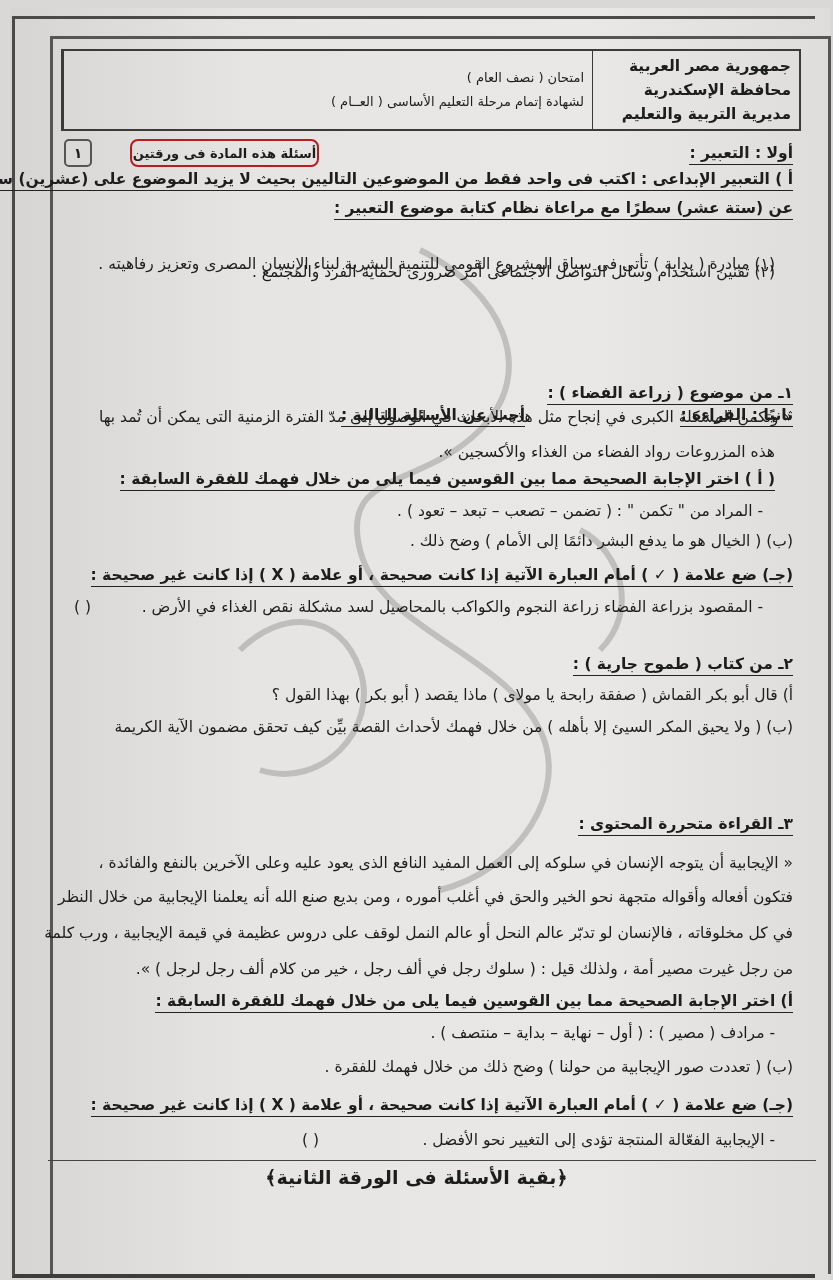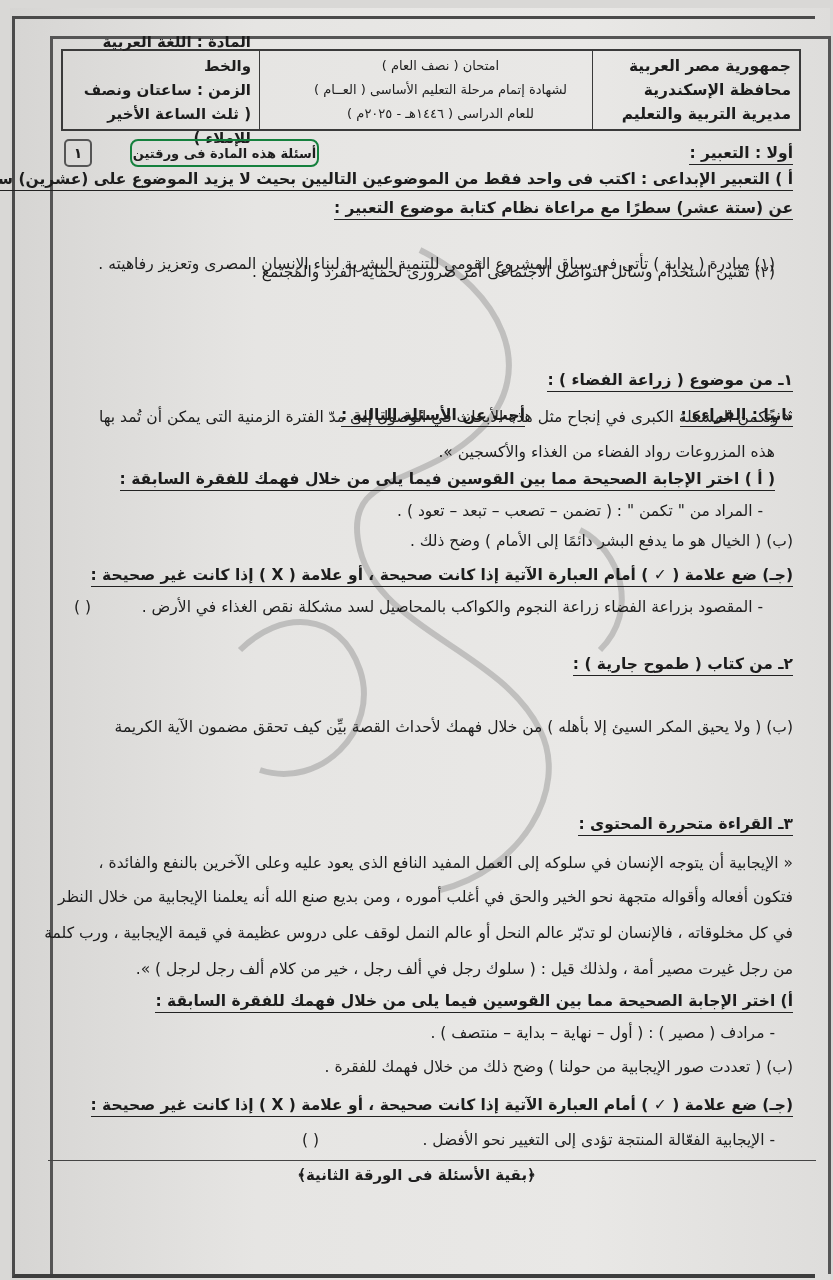--- a/index.html
+++ b/index.html
@@ -22,28 +22,28 @@
       position: absolute; left: 40px; top: 28px; width: 775px; height: 1235px;
       border: 3px solid #555; border-bottom: none;
     }
     .header-box {
       position: absolute; left: 61px; top: 49px; width: 736px; height: 78px;
       border: 2px solid #3a3a3a;
       display: flex; direction: rtl;
     }
     .hcell { display: flex; flex-direction: column; justify-content: center; padding: 0 8px; }
     .hcell.right { width: 190px; border-left: 1px solid #3a3a3a; font-weight: bold; font-size: 15.5px; line-height: 24px; }
-    .hcell.mid { flex: 1; border-left: 1px solid #3a3a3a; align-items: center; font-size: 13px; line-height: 24px; padding-left: 37px; }
+    .hcell.mid { flex: 1; border-left: 1px solid #3a3a3a; font-size: 13px; line-height: 24px; padding-left: 37px; }
     .hcell.left { width: 180px; font-weight: bold; font-size: 15px; line-height: 24px; text-align: right; }
     .content { position: absolute; right: 40px; left: 62px; direction: rtl; text-align: right; }
     .row { position: absolute; right: 0; left: 0; font-size: 15.5px; white-space: nowrap; }
     .b { font-weight: bold; }
     .pill {
       position: absolute; left: 130px; top: 139px; width: 185px; height: 24px;
-      border: 2px solid #15803d; border-radius: 8px; font-size: 13px; font-weight: bold;
+      border: 2px solid #b91c1c; border-radius: 8px; font-size: 13px; font-weight: bold;
       display: flex; align-items: center; justify-content: center; direction: rtl;
     }
     .pagenum {
       position: absolute; left: 64px; top: 139px; width: 24px; height: 24px;
       border: 2px solid #555; border-radius: 5px; font-size: 14px; font-weight: bold;
       display: flex; align-items: center; justify-content: center;
     }
     .uline { border-bottom: 1.5px solid #222; display: inline-block; padding-bottom: 2px; }
     .hr { position: absolute; left: 48px; width: 768px; border-top: 1.5px solid #444; }
     .watermark {
@@ -67,26 +67,20 @@
 
 <div class="header-box">
   <div class="hcell right">
     <div>جمهورية مصر العربية</div>
     <div>محافظة الإسكندرية</div>
     <div>مديرية التربية والتعليم</div>
   </div>
   <div class="hcell mid">
     <div>امتحان ( نصف العام )</div>
     <div>لشهادة إتمام مرحلة التعليم الأساسى ( العــام )</div>
-    <div>للعام الدراسى ( ١٤٤٦هـ - ٢٠٢٥م )</div>
-  </div>
-  <div class="hcell left">
-    <div>المادة : اللغة العربية والخط</div>
-    <div>الزمن : ساعتان ونصف</div>
-    <div>( ثلث الساعة الأخير للإملاء )</div>
   </div>
 </div>
 
 <div class="pill">أسئلة هذه المادة فى ورقتين</div>
 <div class="pagenum">١</div>
 
 <div class="content" style="top:0;height:1280px;">
 
   <div class="row b" style="top:144px;">
     <span class="uline">أولا : التعبير :</span>
@@ -97,41 +91,42 @@
   <div class="row" style="top:199px;">
     <span class="uline b">عن (ستة عشر) سطرًا مع مراعاة نظام كتابة موضوع التعبير :</span>
   </div>
   <div class="row" style="top:233px;padding-right:18px;margin-top:22px;">(١) مبادرة ( بداية ) تأتى فى سياق المشروع القومى للتنمية البشرية لبناء الإنسان المصرى وتعزيز رفاهيته .</div>
   <div class="row" style="top:263px;padding-right:18px;">(٢) تقنين استخدام وسائل التواصل الاجتماعى أمر ضرورى لحماية الفرد والمجتمع .</div>
 
   <div class="row b" style="top:362px;margin-top:44px;">
     <span class="uline">ثانيًا : القراءة :</span>
     <span class="uline" style="margin-right:150px;">أجب عن الأسئلة التالية :</span>
   </div>
-  <div class="row b" style="top:371px;">
+  <div class="row b" style="top:384px;">
     <span class="uline">١ـ من موضوع ( زراعة الفضاء ) :</span>
   </div>
   <div class="row" style="top:408px;">« وتكمن المشكلة الكبرى في إنجاح مثل هذه الأبحاث في الوصول إلى مدّ الفترة الزمنية التى يمكن أن تُمد بها</div>
   <div class="row" style="top:443px;padding-right:18px;">هذه المزروعات رواد الفضاء من الغذاء والأكسجين ».</div>
   <div class="row" style="top:470px;padding-right:18px;">
     <span class="uline b">( أ ) اختر الإجابة الصحيحة مما بين القوسين فيما يلى من خلال فهمك للفقرة السابقة :</span>
   </div>
   <div class="row" style="top:502px;padding-right:30px;">- المراد من " تكمن " :  ( تضمن – تصعب – تبعد – تعود ) .</div>
   <div class="row" style="top:532px;">(ب) ( الخيال هو ما يدفع البشر دائمًا إلى الأمام ) وضح ذلك .</div>
   <div class="row" style="top:566px;">
     <span class="uline b">(جـ) ضع علامة ( ✓ ) أمام العبارة الآتية إذا كانت صحيحة ، أو علامة ( X ) إذا كانت غير صحيحة :</span>
   </div>
   <div class="row" style="top:598px;padding-right:30px;">
     <span>- المقصود بزراعة الفضاء زراعة النجوم والكواكب بالمحاصيل لسد مشكلة نقص الغذاء في الأرض .</span>
     <span style="position:absolute;left:12px;">(        )</span>
   </div>
 
   <div class="row b" style="top:655px;">
     <span class="uline">٢ـ من كتاب ( طموح جارية ) :</span>
   </div>
+  <div class="row" style="top:686px;">أ) قال أبو بكر القماش ( صفقة رابحة يا مولاى ) ماذا يقصد ( أبو بكر ) بهذا القول ؟</div>
   <div class="row" style="top:718px;">(ب) ( ولا يحيق المكر السيئ إلا بأهله ) من خلال فهمك لأحداث القصة بيِّن كيف تحقق مضمون الآية الكريمة</div>
 
   <div class="row b" style="top:815px;">
     <span class="uline">٣ـ القراءة متحررة المحتوى :</span>
   </div>
   <div class="row" style="top:854px;">« الإيجابية أن يتوجه الإنسان في سلوكه إلى العمل المفيد النافع الذى يعود عليه وعلى الآخرين بالنفع والفائدة ،</div>
   <div class="row" style="top:888px;">فتكون أفعاله وأقواله متجهة نحو الخير والحق في أغلب أموره ، ومن بديع صنع الله أنه يعلمنا الإيجابية من خلال النظر</div>
   <div class="row" style="top:924px;">في كل مخلوقاته ، فالإنسان لو تدبّر عالم النحل أو عالم النمل لوقف على دروس عظيمة في قيمة الإيجابية ، ورب كلمة</div>
   <div class="row" style="top:960px;">من رجل غيرت مصير أمة ، ولذلك قيل : ( سلوك رجل في ألف رجل ، خير من كلام ألف رجل لرجل ) ».</div>
   <div class="row" style="top:992px;">
@@ -142,13 +137,13 @@
   <div class="row" style="top:1096px;">
     <span class="uline b">(جـ) ضع علامة ( ✓ ) أمام العبارة الآتية إذا كانت صحيحة ، أو علامة ( X ) إذا كانت غير صحيحة :</span>
   </div>
   <div class="row" style="top:1131px;padding-right:18px;">
     <span>- الإيجابية الفعّالة المنتجة تؤدى إلى التغيير نحو الأفضل .</span>
     <span style="position:absolute;left:240px;">(        )</span>
   </div>
 </div>
 
 <div class="hr" style="top:1160px;"></div>
-<div style="position:absolute;top:1166px;left:0;width:833px;text-align:center;direction:rtl;font-size:15px;font-weight:bold;">﴿بقية الأسئلة فى الورقة الثانية﴾</div>
+<div style="position:absolute;top:1166px;left:0;width:833px;text-align:center;direction:rtl;font-size:19px;font-weight:bold;">﴿بقية الأسئلة فى الورقة الثانية﴾</div>
 
 </body></html>

